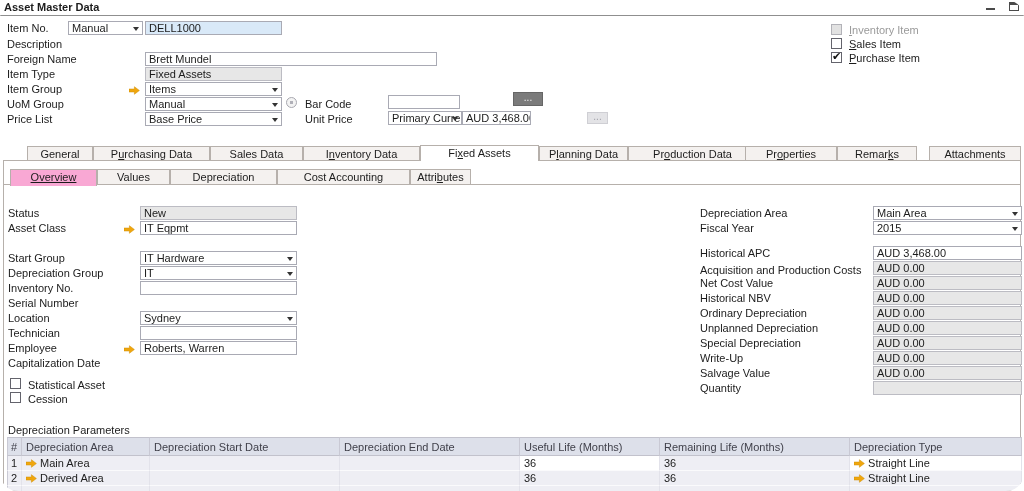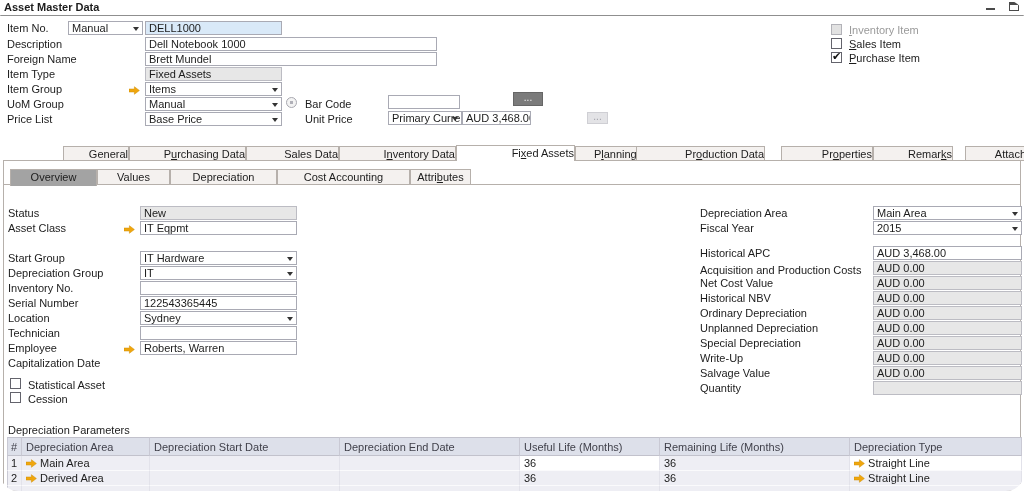--- a/index.html
+++ b/index.html
@@ -28,26 +28,26 @@
   .uomicon::after{content:"";position:absolute;left:3px;top:3px;width:3px;height:3px;background:#b0b0b8;}
   .titlebar-line{position:absolute;left:0;top:15px;width:1024px;border-top:1px solid #8f8f8f;}
   .wtitle{position:absolute;left:4px;top:1px;font-weight:bold;}
   .winmin{position:absolute;left:986px;top:8px;width:9px;height:2px;background:#4a4a4a;}
   .winrestore{position:absolute;left:1009px;top:2px;width:10px;height:9px;box-sizing:border-box;
               border:1px solid #4a4a4a;background:#fff;}
   .winrestore::before{content:"";position:absolute;left:0;top:0;width:8px;height:2px;background:#4a4a4a;}
   .frame{position:absolute;left:3px;top:160px;width:1018px;height:331px;box-sizing:border-box;
          border:1px solid #b6b0ab;background:#fff;z-index:0;}
   .tab{position:absolute;top:146px;height:15px;box-sizing:border-box;background:#f4f1ef;
-       border:1px solid #b6b0ab;text-align:right;line-height:14px;z-index:1;overflow:hidden;white-space:nowrap;margin-left:36px;}
+       border:1px solid #b6b0ab;text-align:center;line-height:14px;z-index:1;overflow:hidden;white-space:nowrap;}
   .tab.sel{top:145px;height:16px;background:#fff;border-bottom:none;z-index:3;}
   .subline{position:absolute;left:3px;top:184px;width:1018px;border-top:1px solid #b6b0ab;z-index:1;}
   .subtab{position:absolute;top:169px;height:16px;box-sizing:border-box;background:#f4f1ef;
           border:1px solid #b6b0ab;text-align:center;line-height:15px;z-index:1;overflow:hidden;white-space:nowrap;}
-  .subtab.sel{height:17px;background:#a3a3a3;border-bottom:none;z-index:3;}
+  .subtab.sel{height:17px;background:#f9a8d4;border-bottom:none;z-index:3;text-decoration:underline;}
   .thc{position:absolute;top:437px;height:19px;box-sizing:border-box;background:#dde0ea;
        border-top:1px solid #c2c2cc;border-bottom:1px solid #c2c2cc;border-right:1px solid #c9c9d4;
        line-height:18px;padding:0 0 0 4px;color:#3f3f49;overflow:hidden;white-space:nowrap;}
   .tdc{position:absolute;height:15px;box-sizing:border-box;background:#eeeef4;
        border-right:1px solid #e2e2ea;border-bottom:1px solid #fafafc;
        line-height:14px;padding:0 0 0 4px;overflow:hidden;white-space:nowrap;}
   .tdc.white{background:#fff;}
   .bl{border-left:1px solid #c9c9d4;}
   u{text-decoration:underline;}
 </style>
@@ -61,21 +61,20 @@
   <div class="winrestore"></div>
   <div class="titlebar-line"></div>
 
   <div class="lbl" style="left:7px;top:22px">Item No.</div>
   <div class="fld combo" style="left:68px;top:21px;width:75px">
     <span>Manual</span><span class="dd"></span>
   </div>
   <div class="fld hl" style="left:145px;top:21px;width:137px">DELL1000</div>
 
   <div class="lbl" style="left:7px;top:38px">Description</div>
-  <div class="fld" style="left:145px;top:37px;width:292px">Dell Notebook 1000</div>
 
   <div class="lbl" style="left:7px;top:53px">Foreign Name</div>
   <div class="fld" style="left:145px;top:52px;width:292px">Brett Mundel</div>
 
   <div class="lbl" style="left:7px;top:68px">Item Type</div>
   <div class="fld ro" style="left:145px;top:67px;width:137px">Fixed Assets</div>
 
   <div class="lbl" style="left:7px;top:83px">Item Group</div>
   <span class="arrow" style="left:129px;top:84px"><svg class="la" width="11" height="9" viewBox="0 0 11 9">
         <path d="M0 3h5.4V0.7L10.4 4.5 5.4 8.3V6H0z" fill="#f0a60d" stroke="#cf8f05" stroke-width="0.5"></path>
@@ -113,21 +112,21 @@
   <span class="cb checked" style="left:831px;top:52px"></span>
   <div class="lbl" style="left:849px;top:52px"><u>P</u>urchase Item</div>
 
   <div class="frame"></div>
   <div class="tab" style="left:27px;width:66px"><span>General</span></div>
   <div class="tab" style="left:93px;width:117px"><span>P<u>u</u>rchasing Data</span></div>
   <div class="tab" style="left:210px;width:93px"><span>Sales Data</span></div>
   <div class="tab" style="left:303px;width:117px"><span>I<u>n</u>ventory Data</span></div>
   <div class="tab sel" style="left:420px;width:119px"><span>Fi<u>x</u>ed Assets</span></div>
   <div class="tab" style="left:539px;width:89px"><span>P<u>l</u>anning Data</span></div>
-  <div class="tab" style="left:600px;width:129px"><span>Pr<u>o</u>duction Data</span></div>
+  <div class="tab" style="left:628px;width:129px"><span>Pr<u>o</u>duction Data</span></div>
   <div class="tab" style="left:745px;width:92px"><span>Pr<u>o</u>perties</span></div>
   <div class="tab" style="left:837px;width:80px"><span>Remar<u>k</u>s</span></div>
   <div class="tab" style="left:929px;width:92px"><span>Attachments</span></div>
 
   <div class="subline"></div>
   <div class="subtab sel" style="left:10px;width:87px"><span>Overview</span></div>
   <div class="subtab" style="left:97px;width:73px"><span>Values</span></div>
   <div class="subtab" style="left:170px;width:107px"><span>Depreciation</span></div>
   <div class="subtab" style="left:277px;width:133px"><span>Cost Accounting</span></div>
   <div class="subtab" style="left:410px;width:61px"><span>Attri<u>b</u>utes</span></div>
@@ -148,21 +147,20 @@
 
   <div class="lbl" style="left:8px;top:267px">Depreciation Group</div>
   <div class="fld combo" style="left:140px;top:266px;width:157px">
     <span>IT</span><span class="dd"></span>
   </div>
 
   <div class="lbl" style="left:8px;top:282px">Inventory No.</div>
   <div class="fld" style="left:140px;top:281px;width:157px"></div>
 
   <div class="lbl" style="left:8px;top:297px">Serial Number</div>
-  <div class="fld" style="left:140px;top:296px;width:157px">122543365445</div>
 
   <div class="lbl" style="left:8px;top:312px">Location</div>
   <div class="fld combo" style="left:140px;top:311px;width:157px">
     <span>Sydney</span><span class="dd"></span>
   </div>
 
   <div class="lbl" style="left:8px;top:327px">Technician</div>
   <div class="fld" style="left:140px;top:326px;width:157px"></div>
 
   <div class="lbl" style="left:8px;top:342px">Employee</div>

